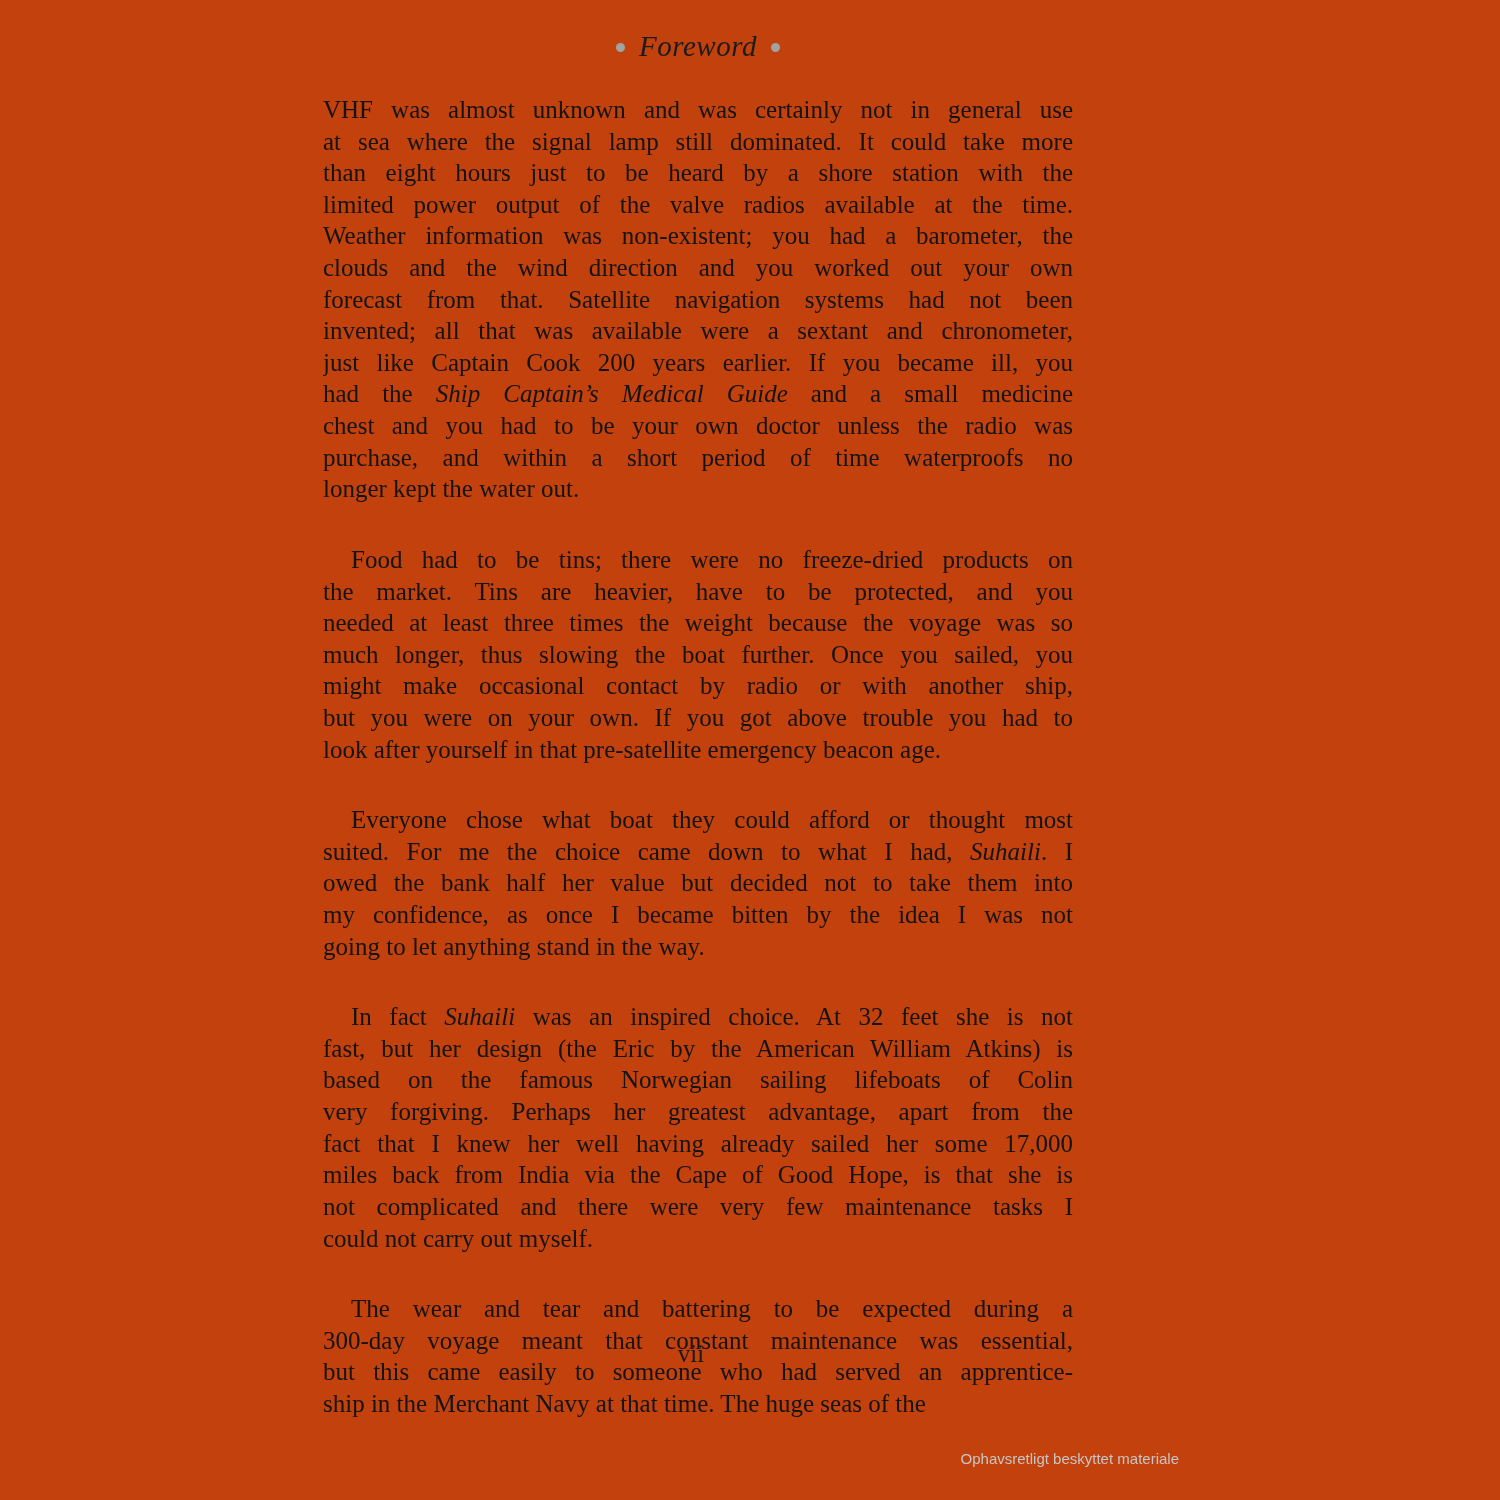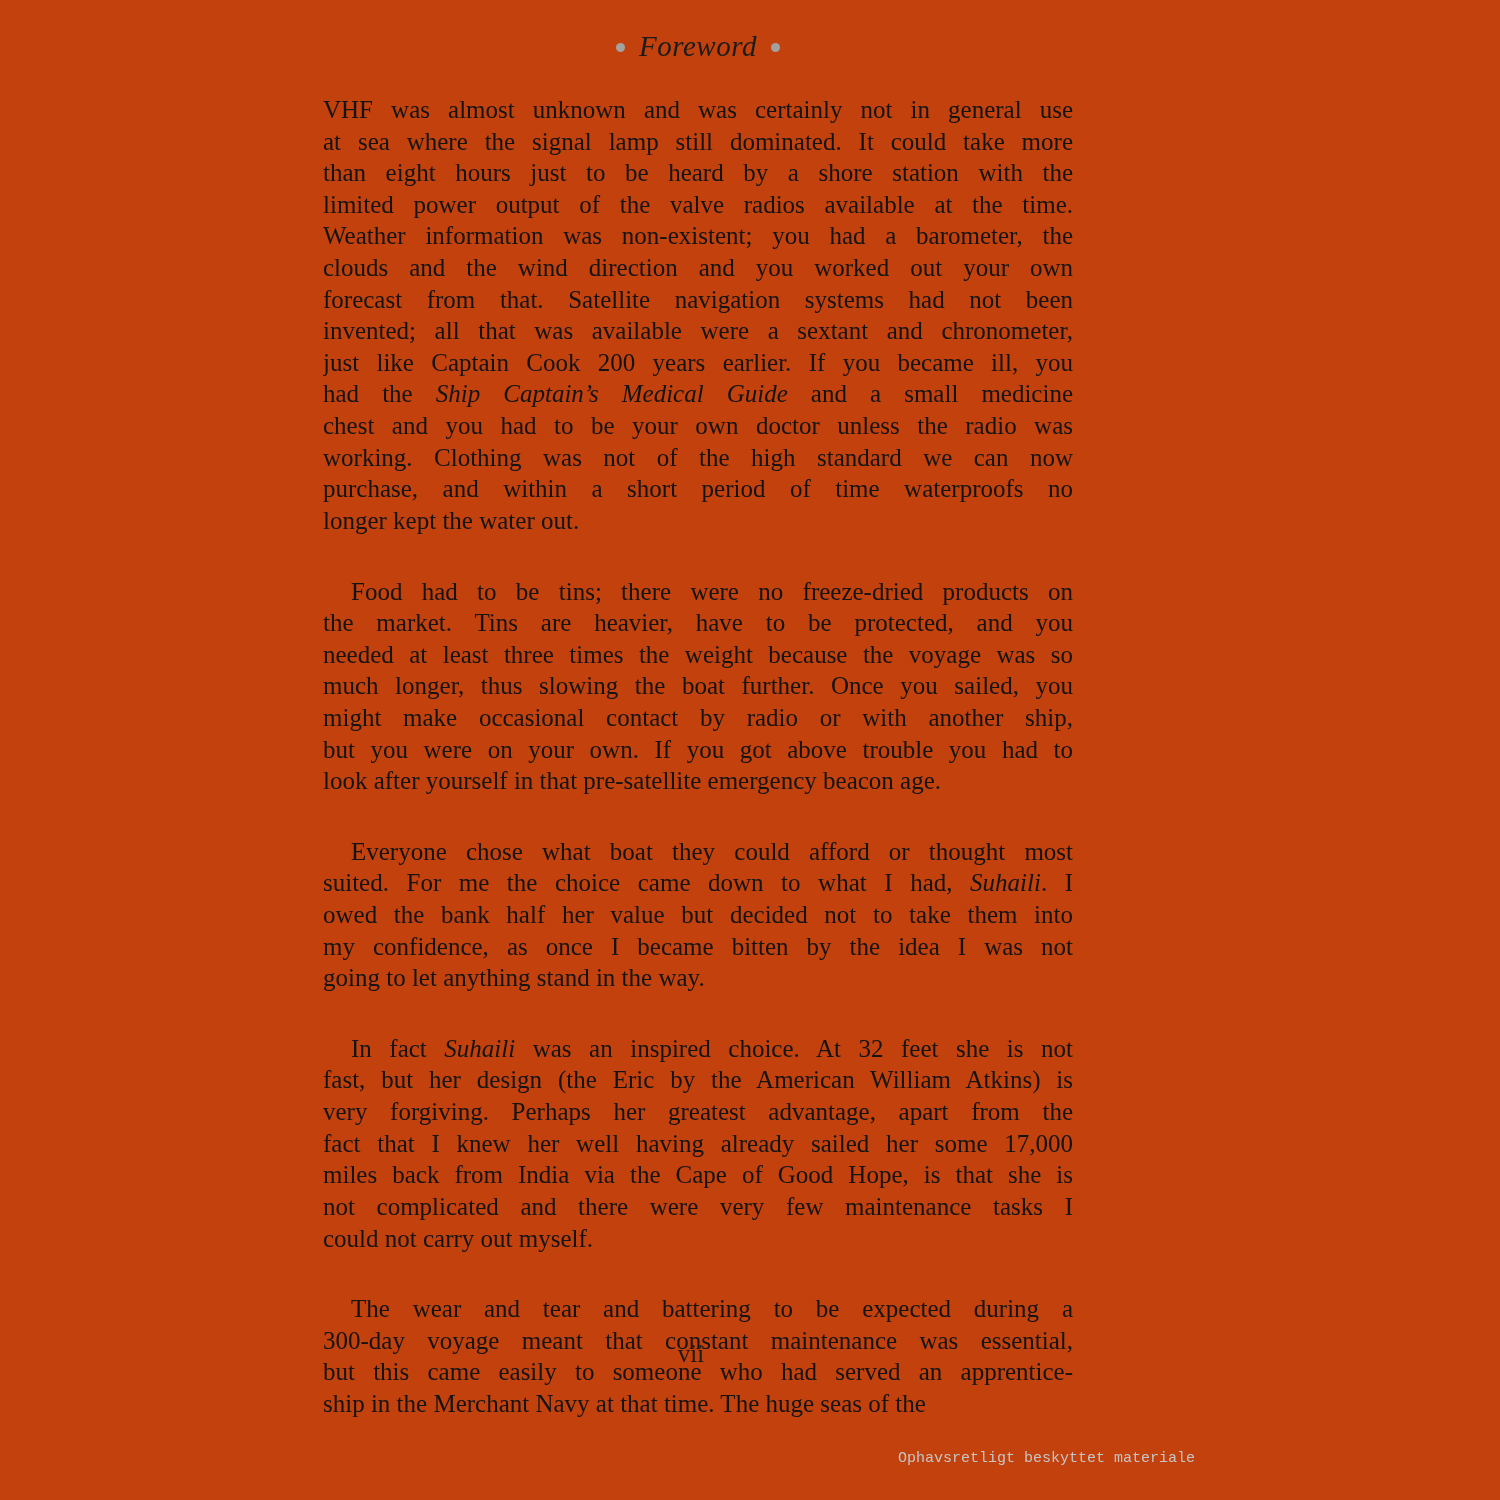--- a/index.html
+++ b/index.html
@@ -68,22 +68,22 @@
     left: 316px;
     top: 1340px;
     width: 750px;
     text-align: center;
     font-size: 25px;
     color: #1a1a1a;
   }
   .copyright {
     position: absolute;
     top: 1450px;
-    right: 305px;
-    font-family: Liberation Mono, monospace;
+    right: 321px;
+    font-family: Liberation Sans, sans-serif;
     font-size: 15px;
     color: #c6c6c6;
     text-align: right;
   }
 </style>
 </head>
 <body>
 
 <div class="page">
 
@@ -99,21 +99,20 @@
         <div class="line"><span>at sea where the signal lamp still dominated. It could take more</span></div>
         <div class="line"><span>than eight hours just to be heard by a shore station with the</span></div>
         <div class="line"><span>limited power output of the valve radios available at the time.</span></div>
         <div class="line"><span>Weather information was non-existent; you had a barometer, the</span></div>
         <div class="line"><span>clouds and the wind direction and you worked out your own</span></div>
         <div class="line"><span>forecast from that. Satellite navigation systems had not been</span></div>
         <div class="line"><span>invented; all that was available were a sextant and chronometer,</span></div>
         <div class="line"><span>just like Captain Cook 200 years earlier. If you became ill, you</span></div>
         <div class="line"><span>had the </span><i>Ship Captain’s Medical Guide</i><span> and a small medicine</span></div>
         <div class="line"><span>chest and you had to be your own doctor unless the radio was</span></div>
-        <div class="line"><span>working. Clothing was not of the high standard we can now</span></div>
         <div class="line"><span>purchase, and within a short period of time waterproofs no</span></div>
         <div class="line last"><span>longer kept the water out.</span></div>
       </div>
       <div class="para">
         <div class="line indent"><span>Food had to be tins; there were no freeze-dried products on</span></div>
         <div class="line"><span>the market. Tins are heavier, have to be protected, and you</span></div>
         <div class="line"><span>needed at least three times the weight because the voyage was so</span></div>
         <div class="line"><span>much longer, thus slowing the boat further. Once you sailed, you</span></div>
         <div class="line"><span>might make occasional contact by radio or with another ship,</span></div>
         <div class="line"><span>but you were on your own. If you got above trouble you had to</span></div>
@@ -122,20 +121,21 @@
       <div class="para">
         <div class="line indent"><span>Everyone chose what boat they could afford or thought most</span></div>
         <div class="line"><span>suited. For me the choice came down to what I had, </span><i>Suhaili</i><span>. I</span></div>
         <div class="line"><span>owed the bank half her value but decided not to take them into</span></div>
         <div class="line"><span>my confidence, as once I became bitten by the idea I was not</span></div>
         <div class="line last"><span>going to let anything stand in the way.</span></div>
       </div>
       <div class="para">
         <div class="line indent"><span>In fact </span><i>Suhaili</i><span> was an inspired choice. At 32 feet she is not</span></div>
         <div class="line"><span>fast, but her design (the Eric by the American William Atkins) is</span></div>
+        <div class="line"><span>based on the famous Norwegian sailing lifeboats of Colin</span></div>
         <div class="line"><span>very forgiving. Perhaps her greatest advantage, apart from the</span></div>
         <div class="line"><span>fact that I knew her well having already sailed her some 17,000</span></div>
         <div class="line"><span>miles back from India via the Cape of Good Hope, is that she is</span></div>
         <div class="line"><span>not complicated and there were very few maintenance tasks I</span></div>
         <div class="line last"><span>could not carry out myself.</span></div>
       </div>
       <div class="para">
         <div class="line indent"><span>The wear and tear and battering to be expected during a</span></div>
         <div class="line"><span>300-day voyage meant that constant maintenance was essential,</span></div>
         <div class="line"><span>but this came easily to someone who had served an apprentice-</span></div>

